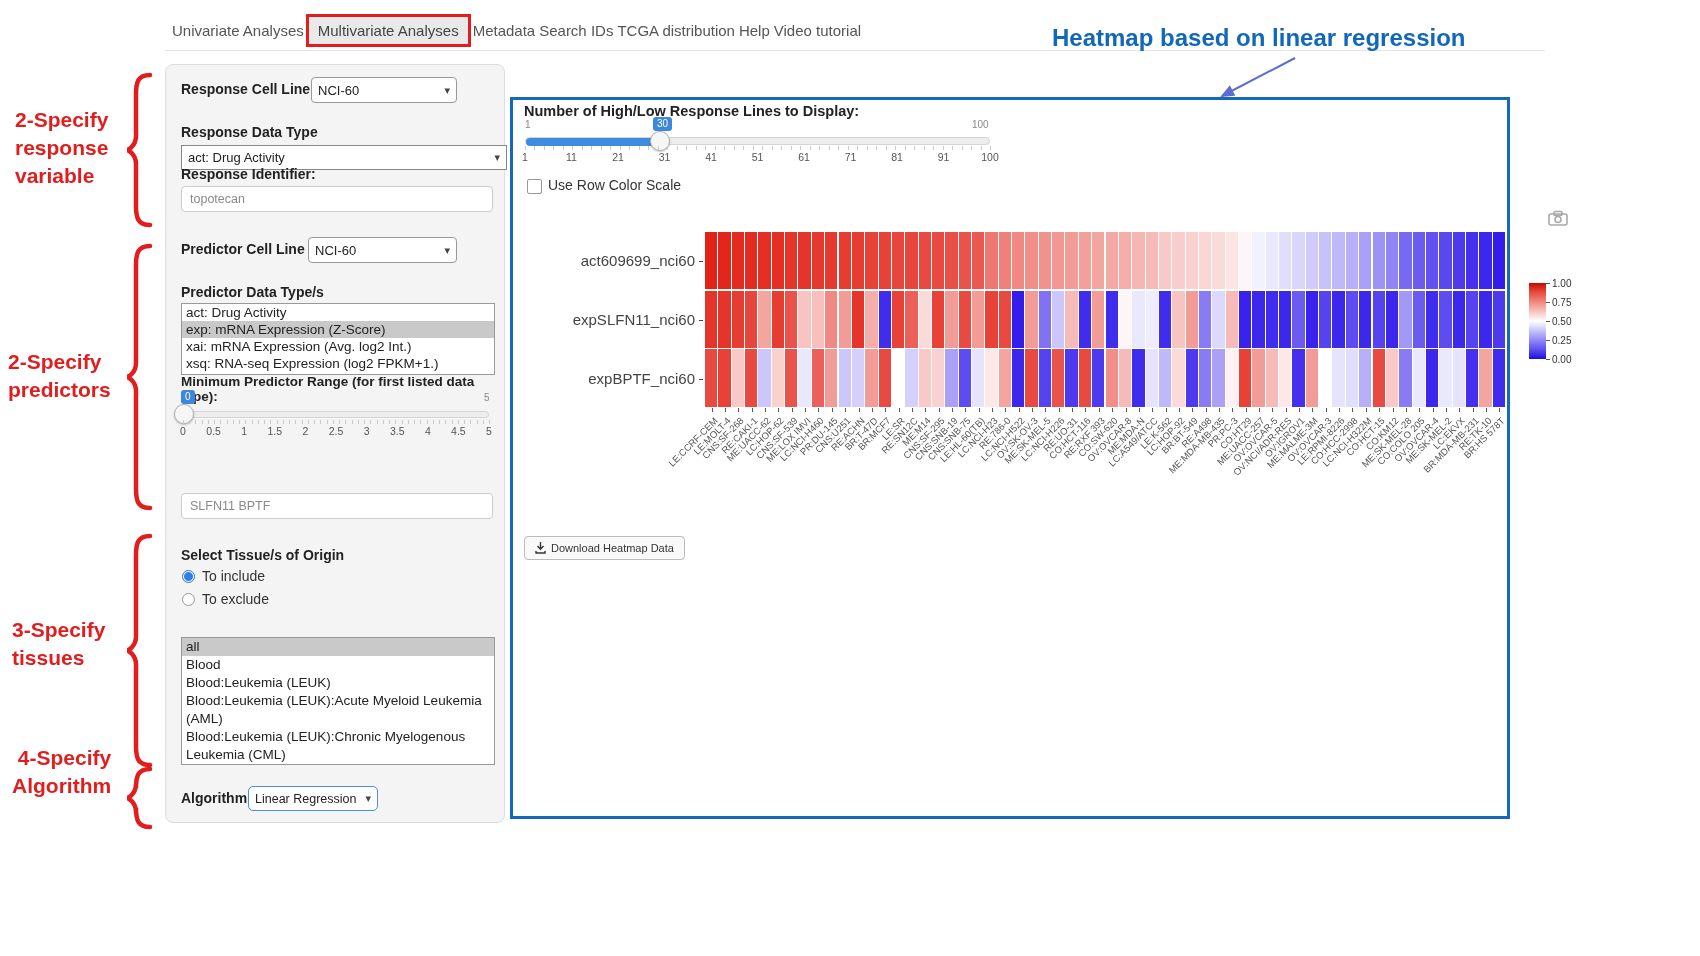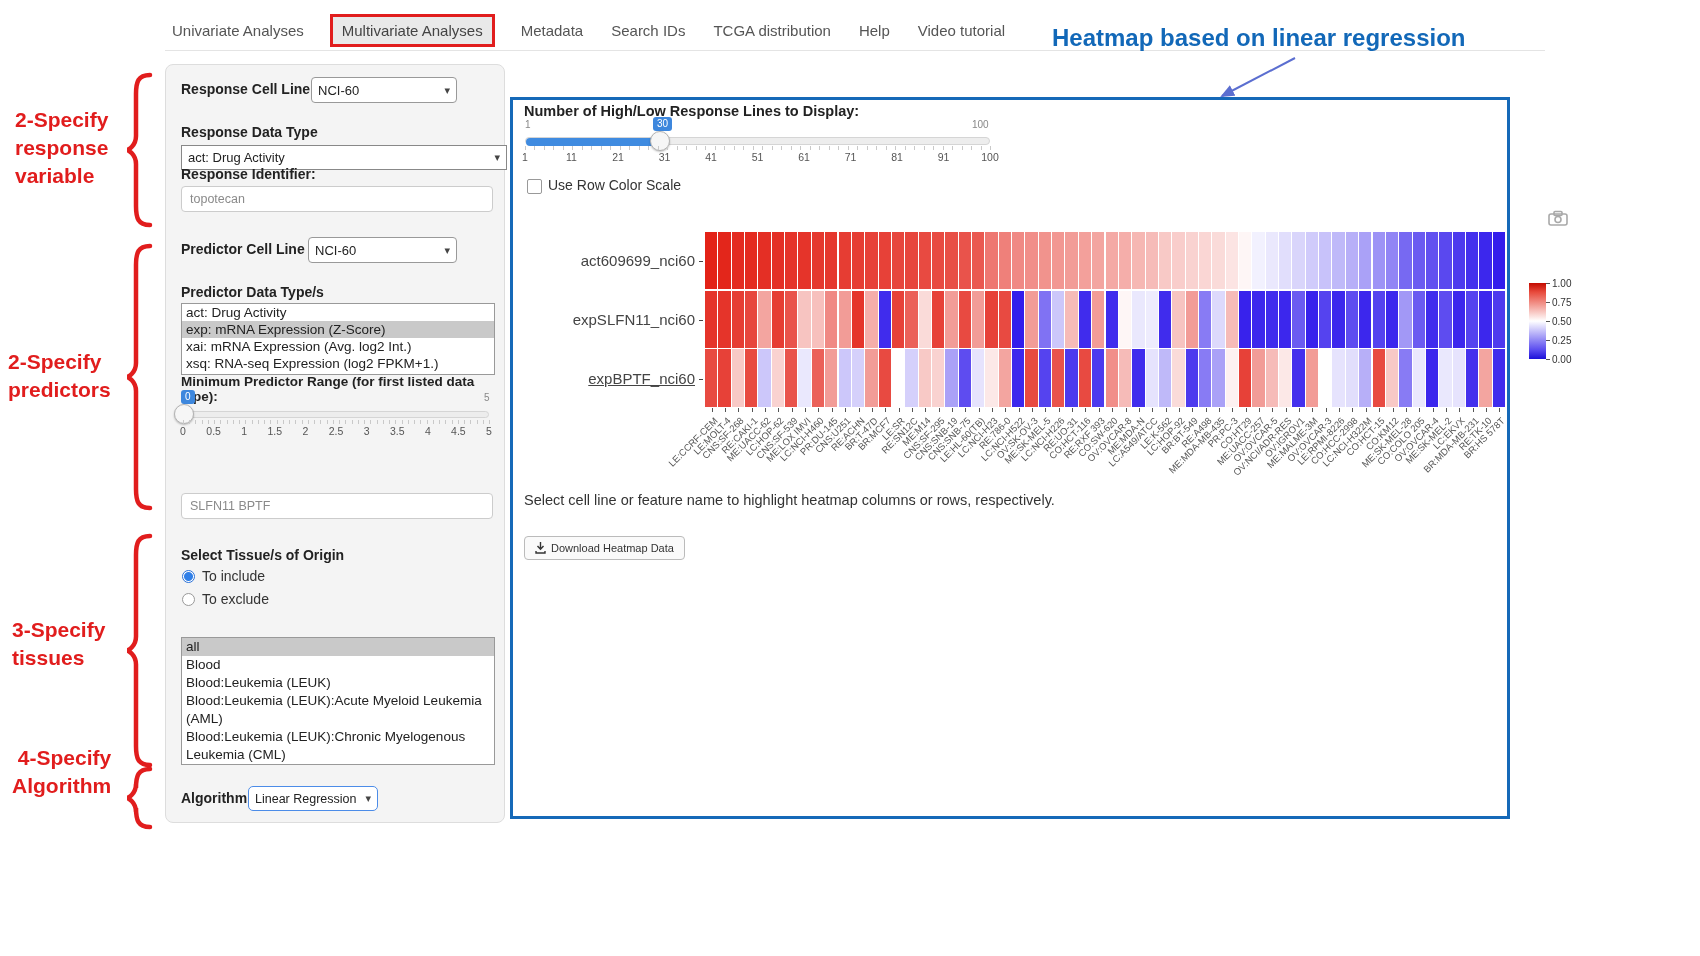--- a/index.html
+++ b/index.html
@@ -1,20 +1,20 @@
 <!DOCTYPE html>
 <html><head>
 <meta charset="utf-8">
 <style>
   html,body{margin:0;padding:0;background:#fff;}
   #app{position:relative;width:1700px;height:956px;background:#fff;overflow:hidden;
        font-family:"Liberation Sans","DejaVu Sans",sans-serif;color:#333;}
   .abs{position:absolute;}
   
-  #nav{position:absolute;left:170px;top:14px;display:flex;align-items:center;gap:24px;justify-content:center;}
+  #nav{position:absolute;left:170px;top:14px;display:flex;align-items:center;justify-content:center;}
   .nav-item{font-size:15px;color:#555;white-space:nowrap;padding:6px 2px;cursor:pointer;}
   .nav-item.active{border:3px solid #e11d1d;background:#e9e9e9;padding:5px 9px;color:#444;}
   #nav-underline{position:absolute;left:165px;top:50px;width:1380px;height:1px;background:#e4e4e4;}
   
   #annot-title{position:absolute;left:1052px;top:24px;font-size:24px;font-weight:bold;color:#1268b8;}
   
   .step{position:absolute;color:#e11d1d;font-weight:bold;font-size:21px;line-height:28px;}
   .brace{position:absolute;}
   
   #form-panel{position:absolute;left:165px;top:64px;width:338px;height:757px;background:#f4f4f4;
@@ -508,21 +508,21 @@
       <div class="cell" style="left: 1372.5px; top: 349.333px; width: 12.35px; height: 57.2667px; background: rgb(232, 74, 65);"></div>
       <div class="cell" style="left: 1385.85px; top: 349.333px; width: 12.35px; height: 57.2667px; background: rgb(248, 201, 198);"></div>
       <div class="cell" style="left: 1399.2px; top: 349.333px; width: 12.35px; height: 57.2667px; background: rgb(136, 123, 244);"></div>
       <div class="cell" style="left: 1412.55px; top: 349.333px; width: 12.35px; height: 57.2667px; background: rgb(234, 232, 253);"></div>
       <div class="cell" style="left: 1425.9px; top: 349.333px; width: 12.35px; height: 57.2667px; background: rgb(60, 39, 237);"></div>
       <div class="cell" style="left: 1439.25px; top: 349.333px; width: 12.35px; height: 57.2667px; background: rgb(234, 232, 253);"></div>
       <div class="cell" style="left: 1452.6px; top: 349.333px; width: 12.35px; height: 57.2667px; background: rgb(230, 227, 253);"></div>
       <div class="cell" style="left: 1465.95px; top: 349.333px; width: 12.35px; height: 57.2667px; background: rgb(68, 48, 237);"></div>
       <div class="cell" style="left: 1479.3px; top: 349.333px; width: 12.35px; height: 57.2667px; background: rgb(243, 165, 160);"></div>
       <div class="cell" style="left: 1492.65px; top: 349.333px; width: 12.35px; height: 57.2667px; background: rgb(64, 44, 237);"></div>
-      <div class="rowlabel" style="left: 490px; width: 205px; top: 369.667px; text-decoration: underline;">expBPTF_nci60</div>
+      <div class="rowlabel" style="left: 490px; width: 205px; top: 369.667px;">expBPTF_nci60</div>
       <div class="rowtick" style="left: 699px; top: 378.667px;"></div>
       <div class="coltick" style="left: 711.675px; top: 408px;"></div>
       <div class="collabel" style="left: 561.675px; top: 415px;">LE:CCRF-CEM</div>
       <div class="coltick" style="left: 725.025px; top: 408px;"></div>
       <div class="collabel" style="left: 575.025px; top: 415px;">LE:MOLT-4</div>
       <div class="coltick" style="left: 738.375px; top: 408px;"></div>
       <div class="collabel" style="left: 588.375px; top: 415px;">CNS:SF-268</div>
       <div class="coltick" style="left: 751.725px; top: 408px;"></div>
       <div class="collabel" style="left: 601.725px; top: 415px;">RE:CAKI-1</div>
       <div class="coltick" style="left: 765.075px; top: 408px;"></div>
@@ -652,21 +652,20 @@
       <div class="legendlabel" style="top: 297px;">0.75</div>
       <div class="legendtick" style="top: 302px;"></div>
       <div class="legendlabel" style="top: 316px;">0.50</div>
       <div class="legendtick" style="top: 321px;"></div>
       <div class="legendlabel" style="top: 335px;">0.25</div>
       <div class="legendtick" style="top: 340px;"></div>
       <div class="legendlabel" style="top: 354px;">0.00</div>
       <div class="legendtick" style="top: 359px;"></div>
     </div>
 
-  <span id="hint">Select cell line or feature name to highlight heatmap columns or rows, respectively.</span>
 
   <div id="dl-btn">
     <svg width="11" height="12">
       <path d="M5.5,0 L5.5,6 M2.5,4 L5.5,7.2 L8.5,4" stroke="#333" stroke-width="1.4" fill="none"></path>
       <path d="M1,9 L1,11 L10,11 L10,9" stroke="#333" stroke-width="1.4" fill="none"></path>
     </svg>
     <span>Download Heatmap Data</span>
   </div>
 
 </div>

